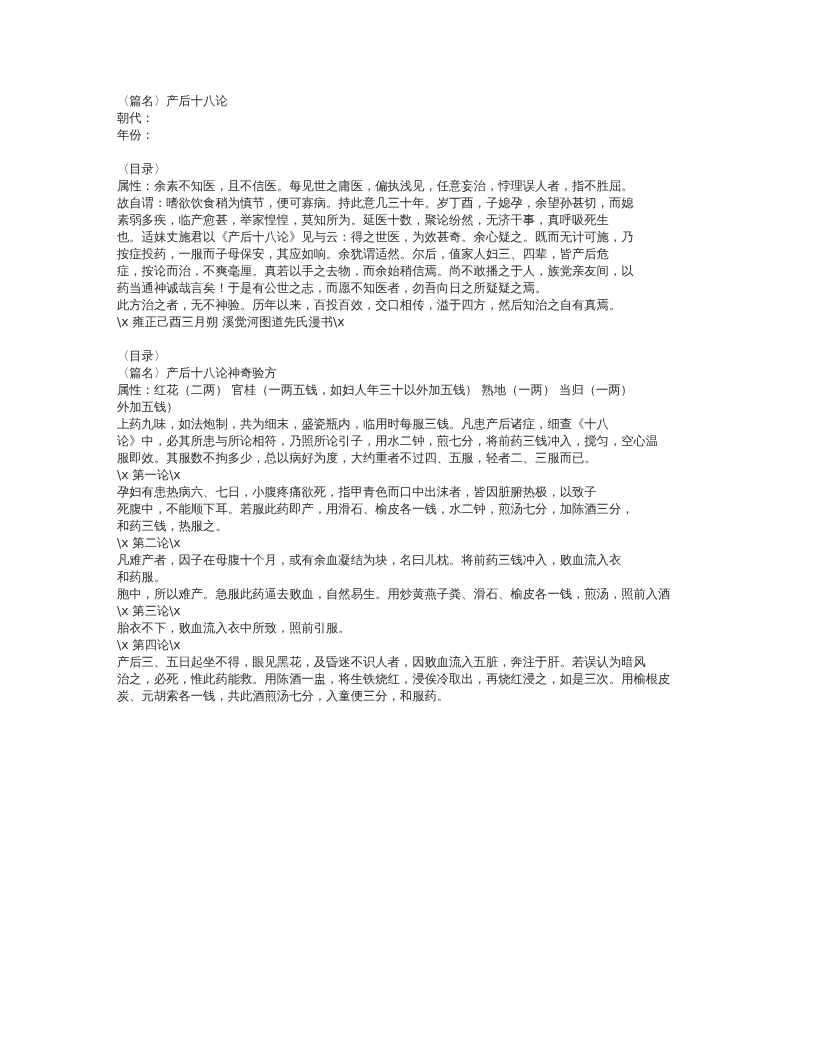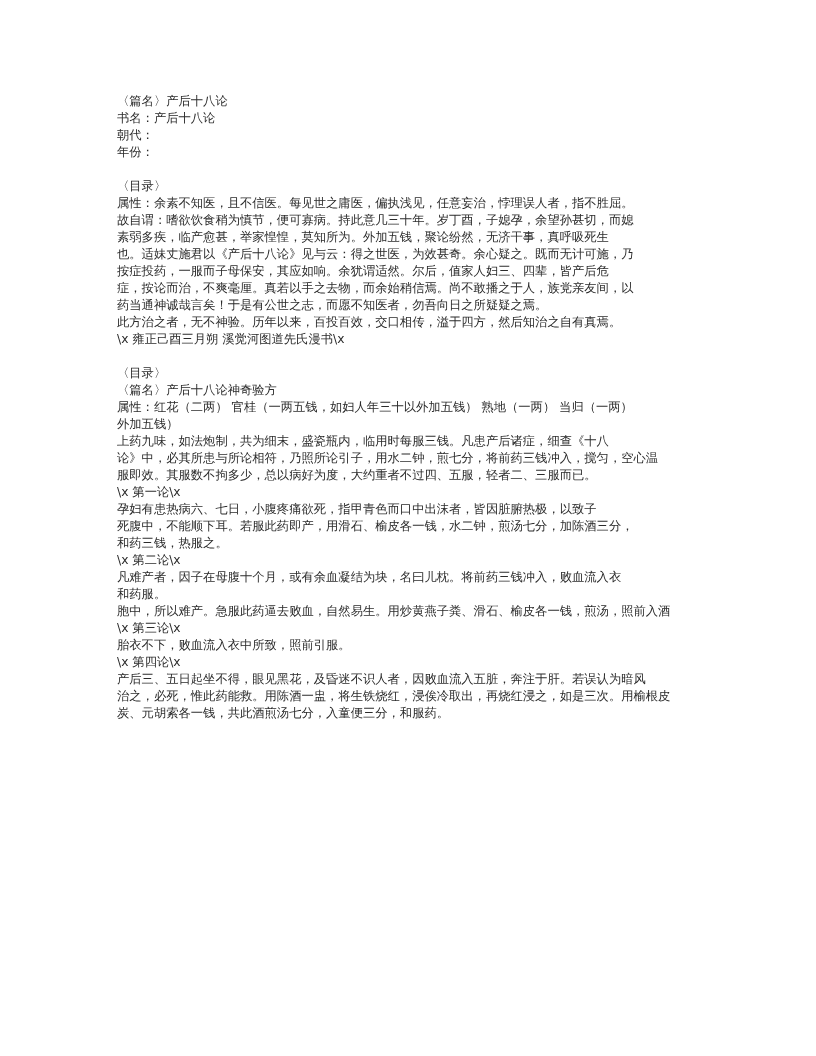--- a/index.html
+++ b/index.html
@@ -42,28 +42,27 @@
     height: 17px;
     min-height: 17px;
   }
 </style>
 </head>
 <body>
 
 <div id="doc-page">
   <div id="text-body">
       <div class="line">〈篇名〉产后十八论</div>
-      <div class="line">书名：产后十八论</div>
       <div class="line">朝代：</div>
       <div class="line">年份：</div>
       <div class="line blank"></div>
       <div class="line">〈目录〉</div>
       <div class="line">属性：余素不知医，且不信医。每见世之庸医，偏执浅见，任意妄治，悖理误人者，指不胜屈。</div>
       <div class="line">故自谓：嗜欲饮食稍为慎节，便可寡病。持此意几三十年。岁丁酉，子媳孕，余望孙甚切，而媳</div>
-      <div class="line">素弱多疾，临产愈甚，举家惶惶，莫知所为。外加五钱，聚论纷然，无济干事，真呼吸死生</div>
+      <div class="line">素弱多疾，临产愈甚，举家惶惶，莫知所为。延医十数，聚论纷然，无济干事，真呼吸死生</div>
       <div class="line">也。适妹丈施君以《产后十八论》见与云：得之世医，为效甚奇。余心疑之。既而无计可施，乃</div>
       <div class="line">按症投药，一服而子母保安，其应如响。余犹谓适然。尔后，值家人妇三、四辈，皆产后危</div>
       <div class="line">症，按论而治，不爽毫厘。真若以手之去物，而余始稍信焉。尚不敢播之于人，族党亲友间，以</div>
       <div class="line">药当通神诚哉言矣！于是有公世之志，而愿不知医者，勿吾向日之所疑疑之焉。</div>
       <div class="line">此方治之者，无不神验。历年以来，百投百效，交口相传，溢于四方，然后知治之自有真焉。</div>
       <div class="line">\x 雍正己酉三月朔 溪觉河图道先氏漫书\x</div>
       <div class="line blank"></div>
       <div class="line">〈目录〉</div>
       <div class="line">〈篇名〉产后十八论神奇验方</div>
       <div class="line">属性：红花（二两） 官桂（一两五钱，如妇人年三十以外加五钱） 熟地（一两） 当归（一两）</div>

